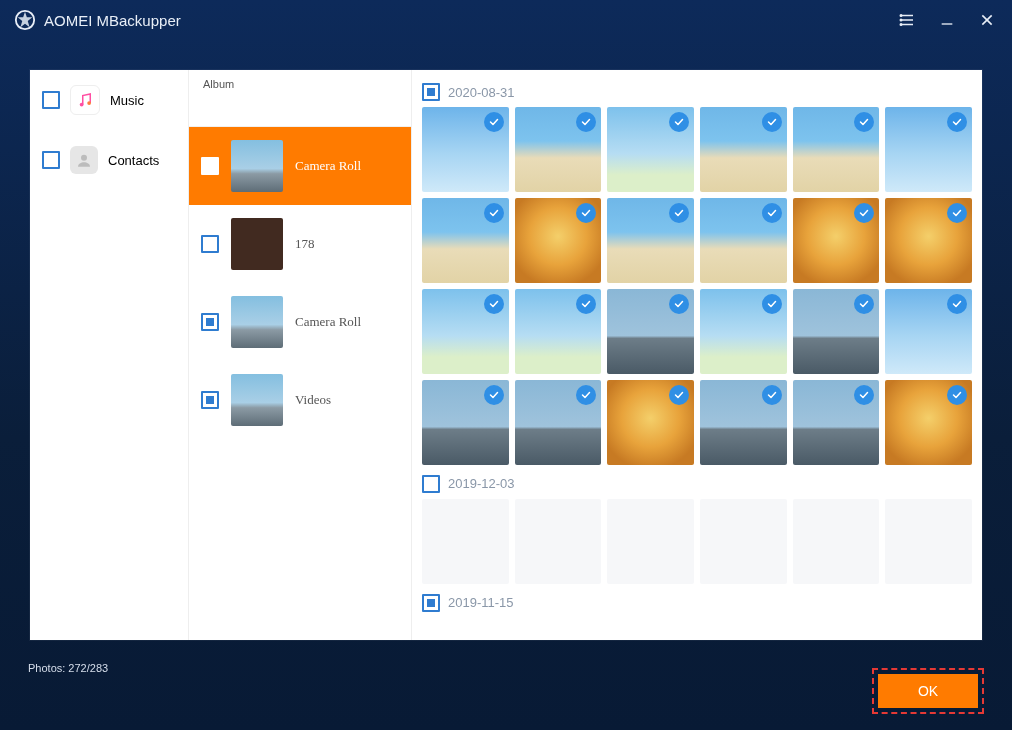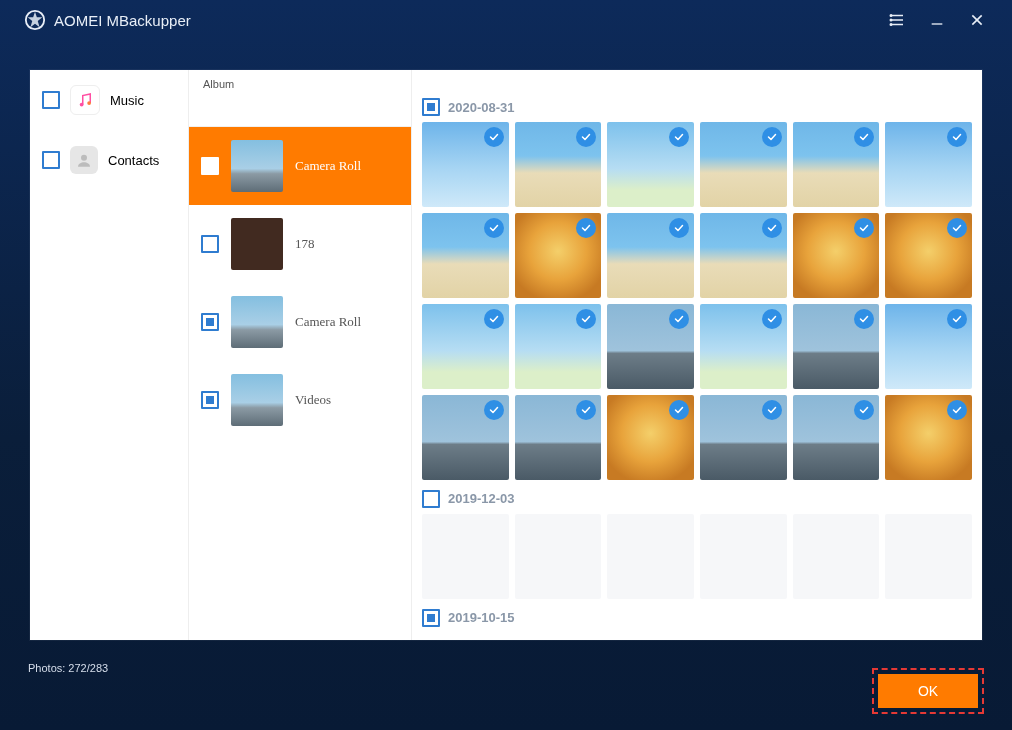--- a/index.html
+++ b/index.html
@@ -1,17 +1,17 @@
 <!DOCTYPE html>
 <html><head>
 <meta charset="utf-8">
 <style>
   html,body{margin:0;padding:0;font-family:"Segoe UI",Arial,sans-serif;background:#0a1e3a;}
   .app{width:1012px;height:730px;background:linear-gradient(to bottom,#0d2a5a 0%,#0a1e3a 60%,#081a35 100%);position:relative;overflow:hidden;}
-  .titlebar{height:40px;display:flex;align-items:center;justify-content:space-between;padding:0 24px;color:#e8eef7;}
+  .titlebar{height:40px;display:flex;align-items:center;justify-content:space-between;padding:0 14px;color:#e8eef7;}
   .titlebar-left{display:flex;align-items:center;gap:8px;font-size:15px;}
   .titlebar-left svg{flex:0 0 auto;}
   .titlebar-right{display:flex;align-items:center;gap:18px;}
   .tbtn{width:22px;height:22px;display:flex;align-items:center;justify-content:center;cursor:pointer;}
   .content{position:absolute;top:70px;left:30px;right:30px;bottom:90px;background:#fff;display:flex;box-shadow:0 0 0 1px rgba(255,255,255,.05);}
   
   .leftnav{width:158px;background:#fff;border-right:1px solid #eee;}
   .leftnav .item{display:flex;align-items:center;gap:10px;height:60px;padding:0 12px;cursor:pointer;}
   .leftnav .item.selected{background:#ff7b00;color:#fff;}
   .cbx{width:14px;height:14px;border:2px solid #2f7cd0;background:#fff;display:inline-flex;align-items:center;justify-content:center;flex:0 0 auto;border-radius:1px;}
@@ -27,21 +27,21 @@
   .albhdr{height:40px;padding:8px 14px;font-size:11px;color:#555;border-bottom:1px solid #f0f0f0;}
   .albitem{display:flex;align-items:center;gap:12px;height:78px;padding:0 12px;cursor:pointer;font-family:Liberation Serif, serif;}
   .albitem.selected{background:#ff7b00;color:#fff;}
   .albitem .cbx{flex:0 0 auto;}
   .albitem.selected .cbx{border-color:#fff;}
   .albitem.selected .cbx.indet::after{background:#fff;}
   .thumb{width:52px;height:52px;border-radius:2px;flex:0 0 auto;background:#ddd;position:relative;overflow:hidden;}
   .albitem .albname{font-size:13px;color:#555;}
   .albitem.selected .albname{color:#fff;}
   
-  .right{flex:1;overflow:auto;padding:24px 10px 10px 10px;position:relative;font-weight:bold;}
+  .right{flex:1;overflow:auto;padding:9px 10px 10px 10px;position:relative;}
   .datehdr{display:flex;align-items:center;gap:8px;color:#8a97a8;font-size:13px;margin:4px 0 6px 0;}
   .grid{display:grid;grid-template-columns:repeat(6,1fr);gap:6px;margin-bottom:10px;}
   .ph{position:relative;aspect-ratio:1.02/1;border-radius:2px;overflow:hidden;background:#ccc;}
   .ph .chk{position:absolute;top:5px;right:5px;width:20px;height:20px;border-radius:50%;background:#2f8fe5;display:flex;align-items:center;justify-content:center;}
   .ph .chk svg{display:block;}
   .sshot{background:#f6f7f9;}
   
   .footer{position:absolute;left:28px;bottom:56px;color:#d6deeb;font-size:11px;}
   .okwrap{position:absolute;right:28px;bottom:16px;border:2px dashed #e53935;padding:4px;}
   .okbtn{width:100px;height:34px;background:#ff7b00;color:#fff;border:none;font-size:14px;cursor:pointer;}
@@ -327,21 +327,21 @@
           <div class="ph sshot"></div>
           <div class="ph sshot"></div>
           <div class="ph sshot"></div>
           <div class="ph sshot"></div>
           <div class="ph sshot"></div>
           <div class="ph sshot"></div>
         </div>
 
       <div class="datehdr">
         <span class="cbx indet"></span>
-        <span>2019-10-15</span>
+        <span>2019-11-15</span>
       </div>
     </div>
   </div>
 
   <div class="footer">Photos: 272/283</div>
 
   <div class="okwrap">
     <button class="okbtn">OK</button>
   </div>
 

